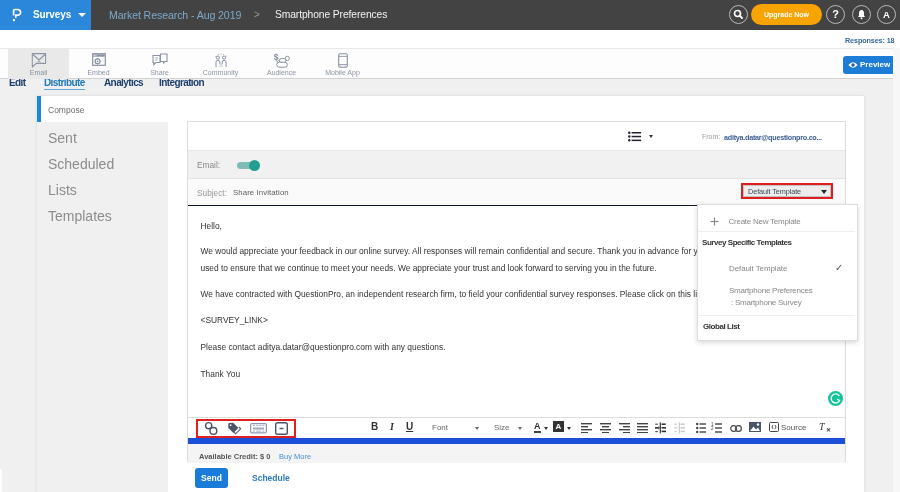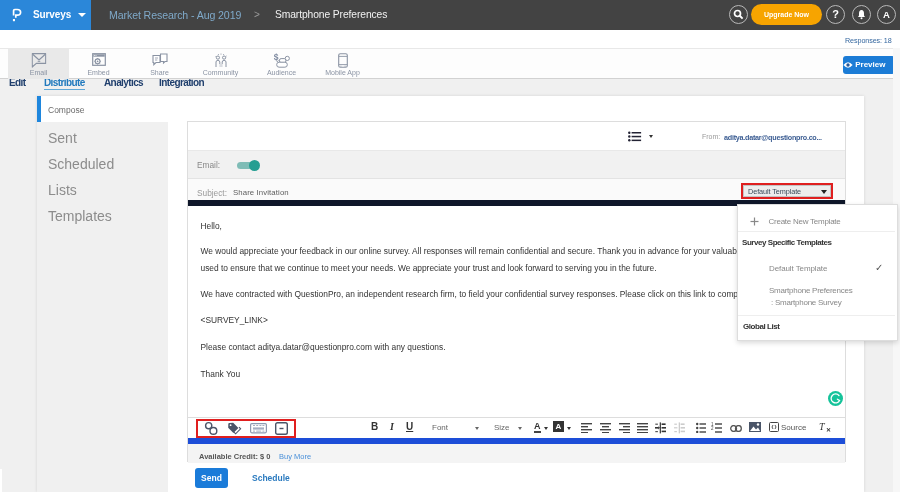--- a/index.html
+++ b/index.html
@@ -15,49 +15,49 @@
 #crumb1 { position:absolute; left:109px; top:9px; color:#7fa9c9; font-size:10.6px; letter-spacing:-0.1px; }
 #crumbSep { position:absolute; left:254px; top:9px; color:#9a9a9a; font-size:10px; }
 #crumb2 { position:absolute; left:275px; top:9px; color:#f2f2f2; font-size:10.3px; letter-spacing:-0.1px; }
 .circbtn { position:absolute; top:5px; width:19px; height:19px; border:1.4px solid #b8b8b8; border-radius:50%; color:#fff; text-align:center; }
 #upgrade { position:absolute; left:751px; top:4px; width:71px; height:21px; background:#f7a400; border-radius:11px; color:#fff; font-size:7px; font-weight:bold; text-align:center; line-height:21px; }
 
 
 #tabrow { position:absolute; left:0; top:30px; width:900px; height:18px; background:#fff; }
 .tab { position:absolute; top:3px; font-size:10px; font-weight:bold; color:#21406e; letter-spacing:-0.6px;margin-top:44px; }
 #tabDistribute { color:#2179bd; border-bottom:1.2px solid #5fa8d8; padding-bottom:1px; }
-#responses { position:absolute; left:845px; top:5.5px; font-size:7.2px; font-weight:normal; color:#35679f; white-space:nowrap; letter-spacing:-0.1px; }
+#responses { position:absolute; left:845px; top:5.5px; font-size:7.2px; font-weight:bold; color:#35679f; white-space:nowrap; letter-spacing:-0.1px; }
 
 
 #iconrow { position:absolute; left:0; top:48px; width:900px; height:31px; background:#fdfdfd; border-top:1px solid #e8e8e8; border-bottom:1px solid #d2d2d2; }
 .icell { position:absolute; top:0; width:61px; height:30px; text-align:center; }
 .icell .lbl { position:absolute; left:0; right:0; top:20px; font-size:7px; color:#8a93a3; }
 .icell svg { position:absolute; left:50%; top:4px; transform:translateX(-50%); }
 #cellEmail { background:#e9e9e9; }
 #urlbox { position:absolute; left:662px; top:7px; width:168px; height:16px; background:#fff; border:1px solid #d5d5d5; border-radius:2px; font-size:8.3px; color:#777; line-height:14px; padding-left:6px; white-space:nowrap; }
-#previewbtn { position:absolute; left:843px; top:7px; width:52px; height:18px; background:#1c7cd6; border-radius:3px; color:#fff; font-size:8px; font-weight:bold; text-align:left; line-height:18px; }
+#previewbtn { position:absolute; left:843px; top:7px; width:52px; height:18px; background:#1c7cd6; border-radius:3px; color:#fff; font-size:8px; font-weight:bold; text-align:center; line-height:18px; }
 
 
 #card { position:absolute; left:37px; top:96px; width:827px; height:396px; background:#fff; box-shadow:0 0 3px rgba(0,0,0,0.12); }
 #sidebar { position:absolute; left:0; top:26px; width:131px; height:370px; background:#f0f0f0; }
 #composeRow { position:absolute; left:0; top:0; width:131px; height:26px; background:#fff; border-left:4px solid #1e86dd; }
 #composeRow span { position:absolute; left:7px; top:9px; font-size:8.5px; color:#6b6b6b; }
 .sideitem { position:absolute; left:11px; font-size:14px; color:#8c8c8c; }
 
 
 #box { position:absolute; left:150px; top:25px; width:659px; height:341px; border:1px solid #ddd; background:#fff; }
 #rowTo { position:absolute; left:0; top:0; width:657px; height:29px; background:#fff; border-bottom:1px solid #e8e8e8; }
 #rowTo .to { position:absolute; left:9px; top:10px; font-size:8px; color:#aaa;margin-top:44px; }
 #fromLbl { position:absolute; left:514px; top:11px; font-size:7px; color:#999; }
 #fromLink { position:absolute; left:536px; top:10.5px; font-size:7.2px; color:#3a5c92; font-weight:bold; letter-spacing:-0.25px; }
 #rowEmail { position:absolute; left:0; top:29px; width:657px; height:28px; background:#f1f1f1; border-bottom:1px solid #e3e3e3; }
 #rowEmail .lb { position:absolute; left:9px; top:9px; font-size:8.3px; color:#888; font-weight:normal; }
 #toggle { position:absolute; left:49px; top:11px; width:21px; height:7px; background:#7fbcb6; border-radius:4px; }
 #toggle .knob { position:absolute; right:-2px; top:-2px; width:11px; height:11px; border-radius:50%; background:#259e92; }
-#rowSubject { position:absolute; left:0; top:57px; width:657px; height:27px; background:#fafafa; border-bottom:6px solid #0f172a; }
+#rowSubject { position:absolute; left:0; top:57px; width:657px; height:27px; background:#fafafa; border-bottom:1px solid #0f172a; }
 #rowSubject .lb { position:absolute; left:9px; top:9px; font-size:8.3px; color:#999; }
 #rowSubject .val { position:absolute; left:45px; top:9px; font-size:7.8px; color:#5d5d5d; letter-spacing:0.1px; }
 #selWrap { position:absolute; left:553px; top:4px; width:92px; height:16px; border:2px solid #df1f1f; background:#ededed; }
 #sel { position:absolute; left:0; top:0; width:88px; height:12px; background:#ededed; border:1px solid #c4c4c4; font-size:7.3px; color:#3a4a5a; line-height:11px; padding-left:4px; letter-spacing:-0.1px; }
 #sel .car { position:absolute; right:3px; top:3.5px; width:0; height:0; border-left:3.8px solid transparent; border-right:3.8px solid transparent; border-top:4.2px solid #222; }
 
 #bodyArea { position:absolute; left:0; top:84px; width:657px; height:211px; background:#fff; font-size:8.4px; color:#333; overflow:hidden; }
 #bodyArea p { position:absolute; left:12.5px; line-height:17.4px; white-space:nowrap; }
 
 #editbar { position:absolute; left:0; top:295px; width:657px; height:21px; background:#fff; border-top:1px solid #ddd; }
@@ -65,21 +65,21 @@
 .ei { position:absolute; top:4px; }
 #creditrow { position:absolute; left:0; top:316px; width:657px; height:25px; background:#f4f4f4; border-top:6px solid #1d4ed8; }
 #creditrow .t1 { position:absolute; left:11px; top:8px; font-size:7.5px; color:#555; font-weight:bold; }
 #creditrow .t2 { position:absolute; left:91px; top:8px; font-size:7.5px; color:#4a90d9; }
 #grammarly { position:absolute; left:640px; top:269px; width:15px; height:15px; border-radius:50%; background:#15c39a; }
 
 #sendbtn { position:absolute; left:158px; top:372px; width:33px; height:20px; background:#1a7bd9; border-radius:3px; color:#fff; font-size:8.5px; font-weight:bold; text-align:center; line-height:20px; }
 #schedule { position:absolute; left:215px; top:377px; font-size:8.5px; color:#2a7abf; font-weight:bold; }
 
 
-#dd { position:absolute; left:737px; top:204px; width:161px; height:137px; background:#fff; border:1px solid #ddd; box-shadow:0 2px 5px rgba(0,0,0,0.15); z-index:50; }
+#dd { position:absolute; left:697px; top:204px; width:161px; height:137px; background:#fff; border:1px solid #ddd; box-shadow:0 2px 5px rgba(0,0,0,0.15); z-index:50; }
 #dd .item1 { position:absolute; left:30.5px; top:11.5px; font-size:8px; color:#888; letter-spacing:-0.25px; }
 #dd .hd1 { position:absolute; left:4px; top:33px; font-size:8px; font-weight:bold; color:#333; letter-spacing:-0.45px; }
 #dd .dt { position:absolute; left:31px; top:59px; font-size:8px; color:#888; letter-spacing:-0.1px; }
 #dd .chk { position:absolute; left:137px; top:57px; font-size:10px; color:#555; }
 #dd .sp1 { position:absolute; left:31px; top:80.5px; font-size:8px; color:#888; letter-spacing:-0.25px; }
 #dd .sp2 { position:absolute; left:33px; top:93px; font-size:8px; color:#888; letter-spacing:-0.25px; }
 #dd .div1 { position:absolute; left:0; top:26.4px; width:157px; height:0; border-top:1px solid #eee; }
 #dd .div2 { position:absolute; left:0; top:110px; width:157px; height:0; border-top:1px solid #eee; }
 #dd .hd2 { position:absolute; left:5px; top:116.5px; font-size:8px; font-weight:bold; color:#333; letter-spacing:-0.45px; }
 </style>

